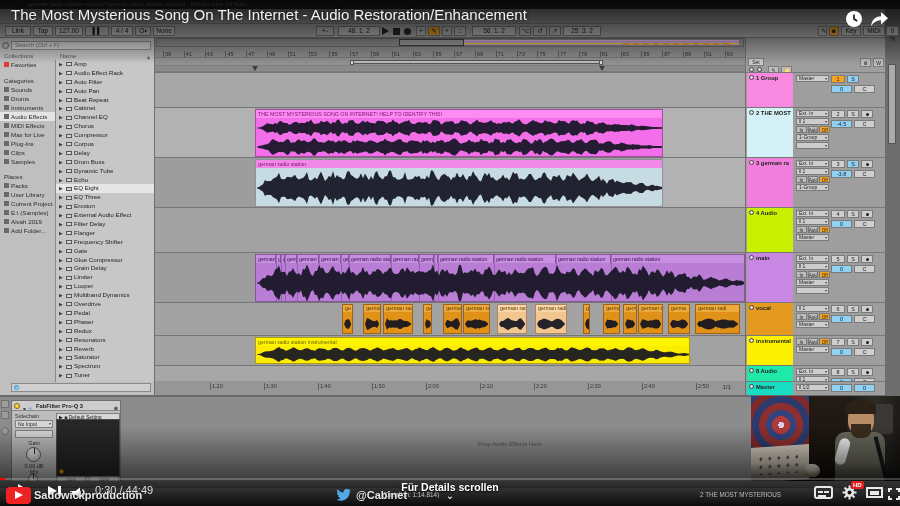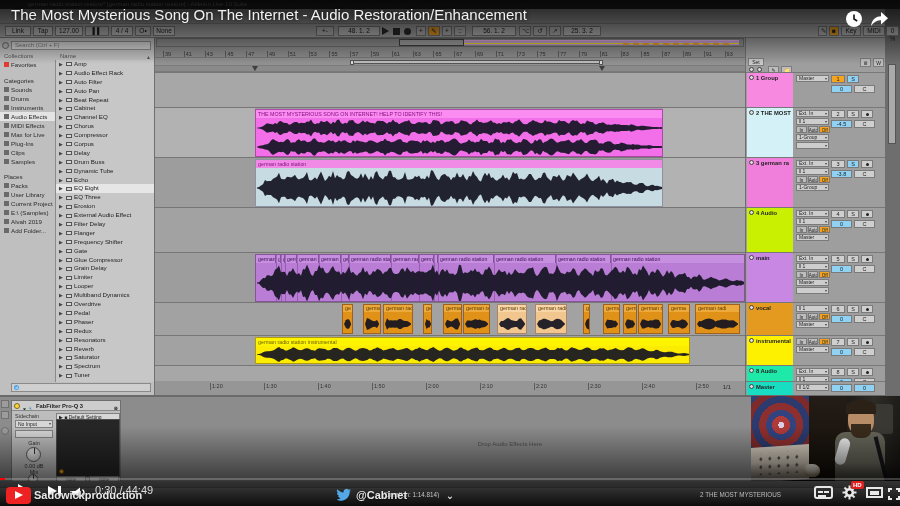--- a/index.html
+++ b/index.html
@@ -986,20 +986,21 @@
   </div>
   <div class="abs ytz" style="left:72px;top:485px;width:16px;height:12px">
     <svg width="16" height="12" viewBox="0 0 16 12">
         <path d="M0 4 H3.5 L8 0.5 V11.5 L3.5 8 H0 Z" fill="#fff"></path>
         <path d="M10.5 2.5 C12.5 4 12.5 8 10.5 9.5" stroke="#fff" stroke-width="1.5" fill="none"></path>
       </svg>
   </div>
   <div class="abs ytz nosel" style="left:95px;top:484px;font-size:11px;color:#ddd">
     <span>0:30</span><span> / </span><span>44:49</span>
   </div>
+  <div class="abs" id="hint">Für Details scrollen</div>
   <div class="abs" id="chev">⌄</div>
 
   <div class="abs ytz" style="left:814px;top:486px;width:19px;height:13px;border:2px solid #e8e8e8;border-radius:3px">
     <div style="position:absolute;left:2px;top:3px;width:5px;height:2px;background:#e8e8e8"></div>
     <div style="position:absolute;left:8px;top:3px;width:5px;height:2px;background:#e8e8e8"></div>
     <div style="position:absolute;left:2px;top:6.5px;width:8px;height:2px;background:#e8e8e8"></div>
   </div>
   <div class="abs ytz" style="left:842px;top:485px;width:15px;height:15px">
     <svg width="15" height="15" viewBox="0 0 15 15">
         <g stroke="#e8e8e8" stroke-width="2">

